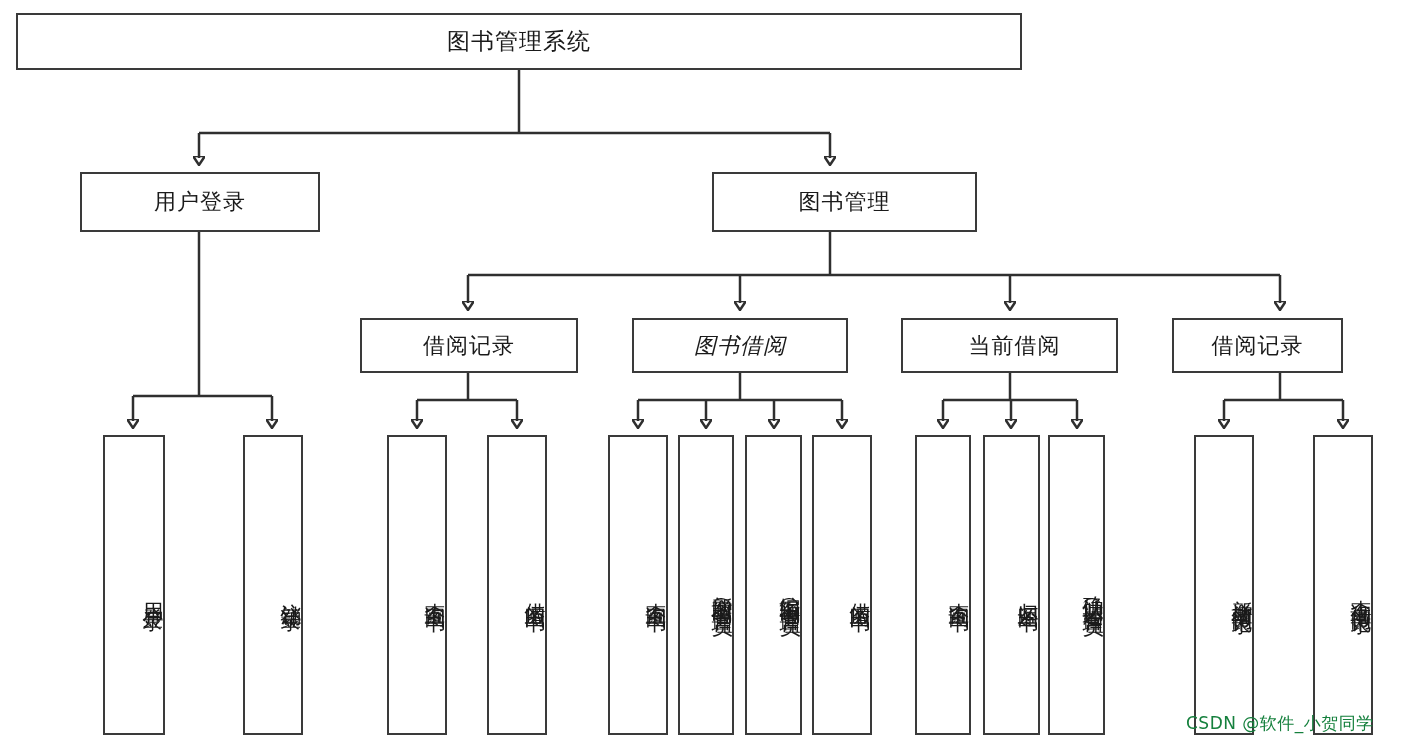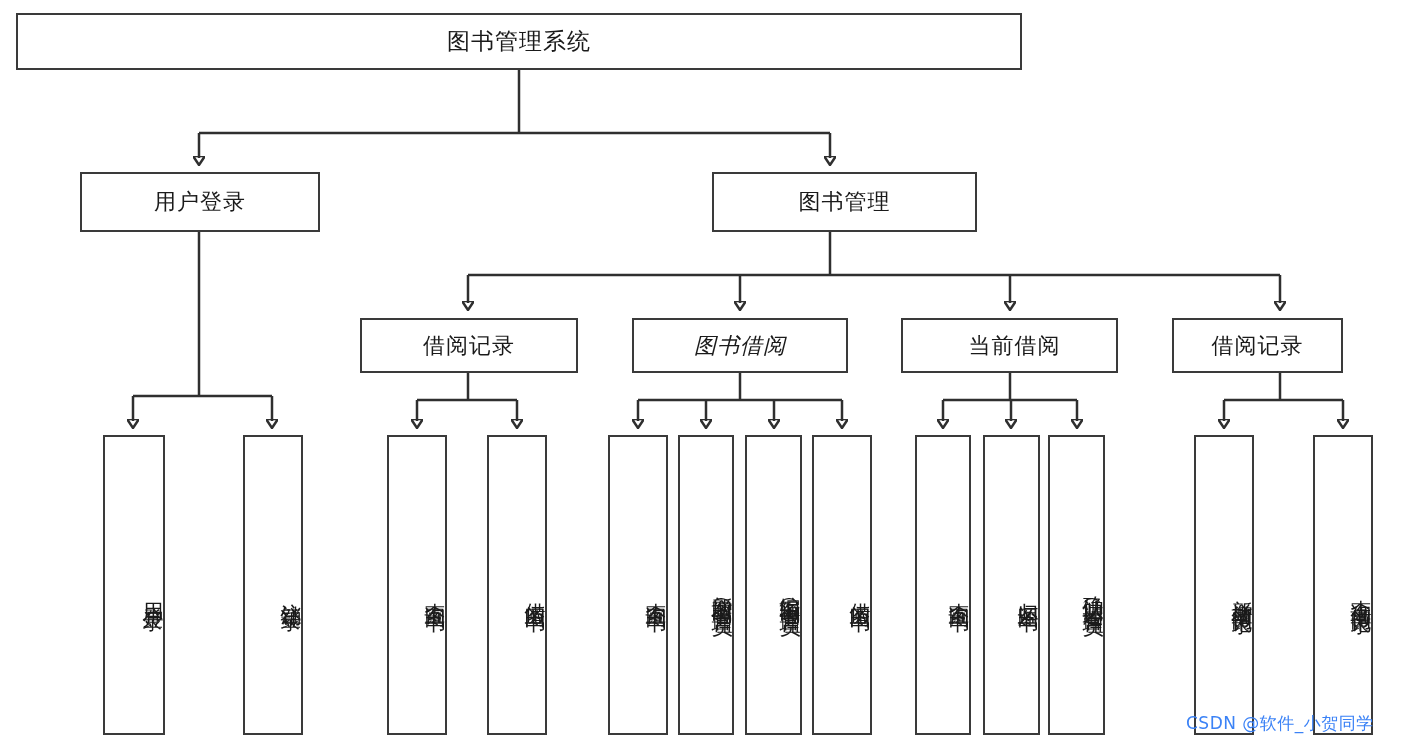--- a/index.html
+++ b/index.html
@@ -53,21 +53,21 @@
   svg.links line, svg.links path {
     stroke: #2f2f2f;
     stroke-width: 2.5;
     fill: none;
   }
   .watermark {
     position: absolute;
     left: 1186px;
     top: 712px;
     font-size: 17px;
-    color: #3b82f6;
+    color: #15803d;
     white-space: nowrap;
     letter-spacing: 0.5px;
   }
 </style>
 </head>
 <body>
 
 <div id="canvas">
 
   <svg class="links" viewBox="0 0 1405 747" xmlns="http://www.w3.org/2000/svg">

